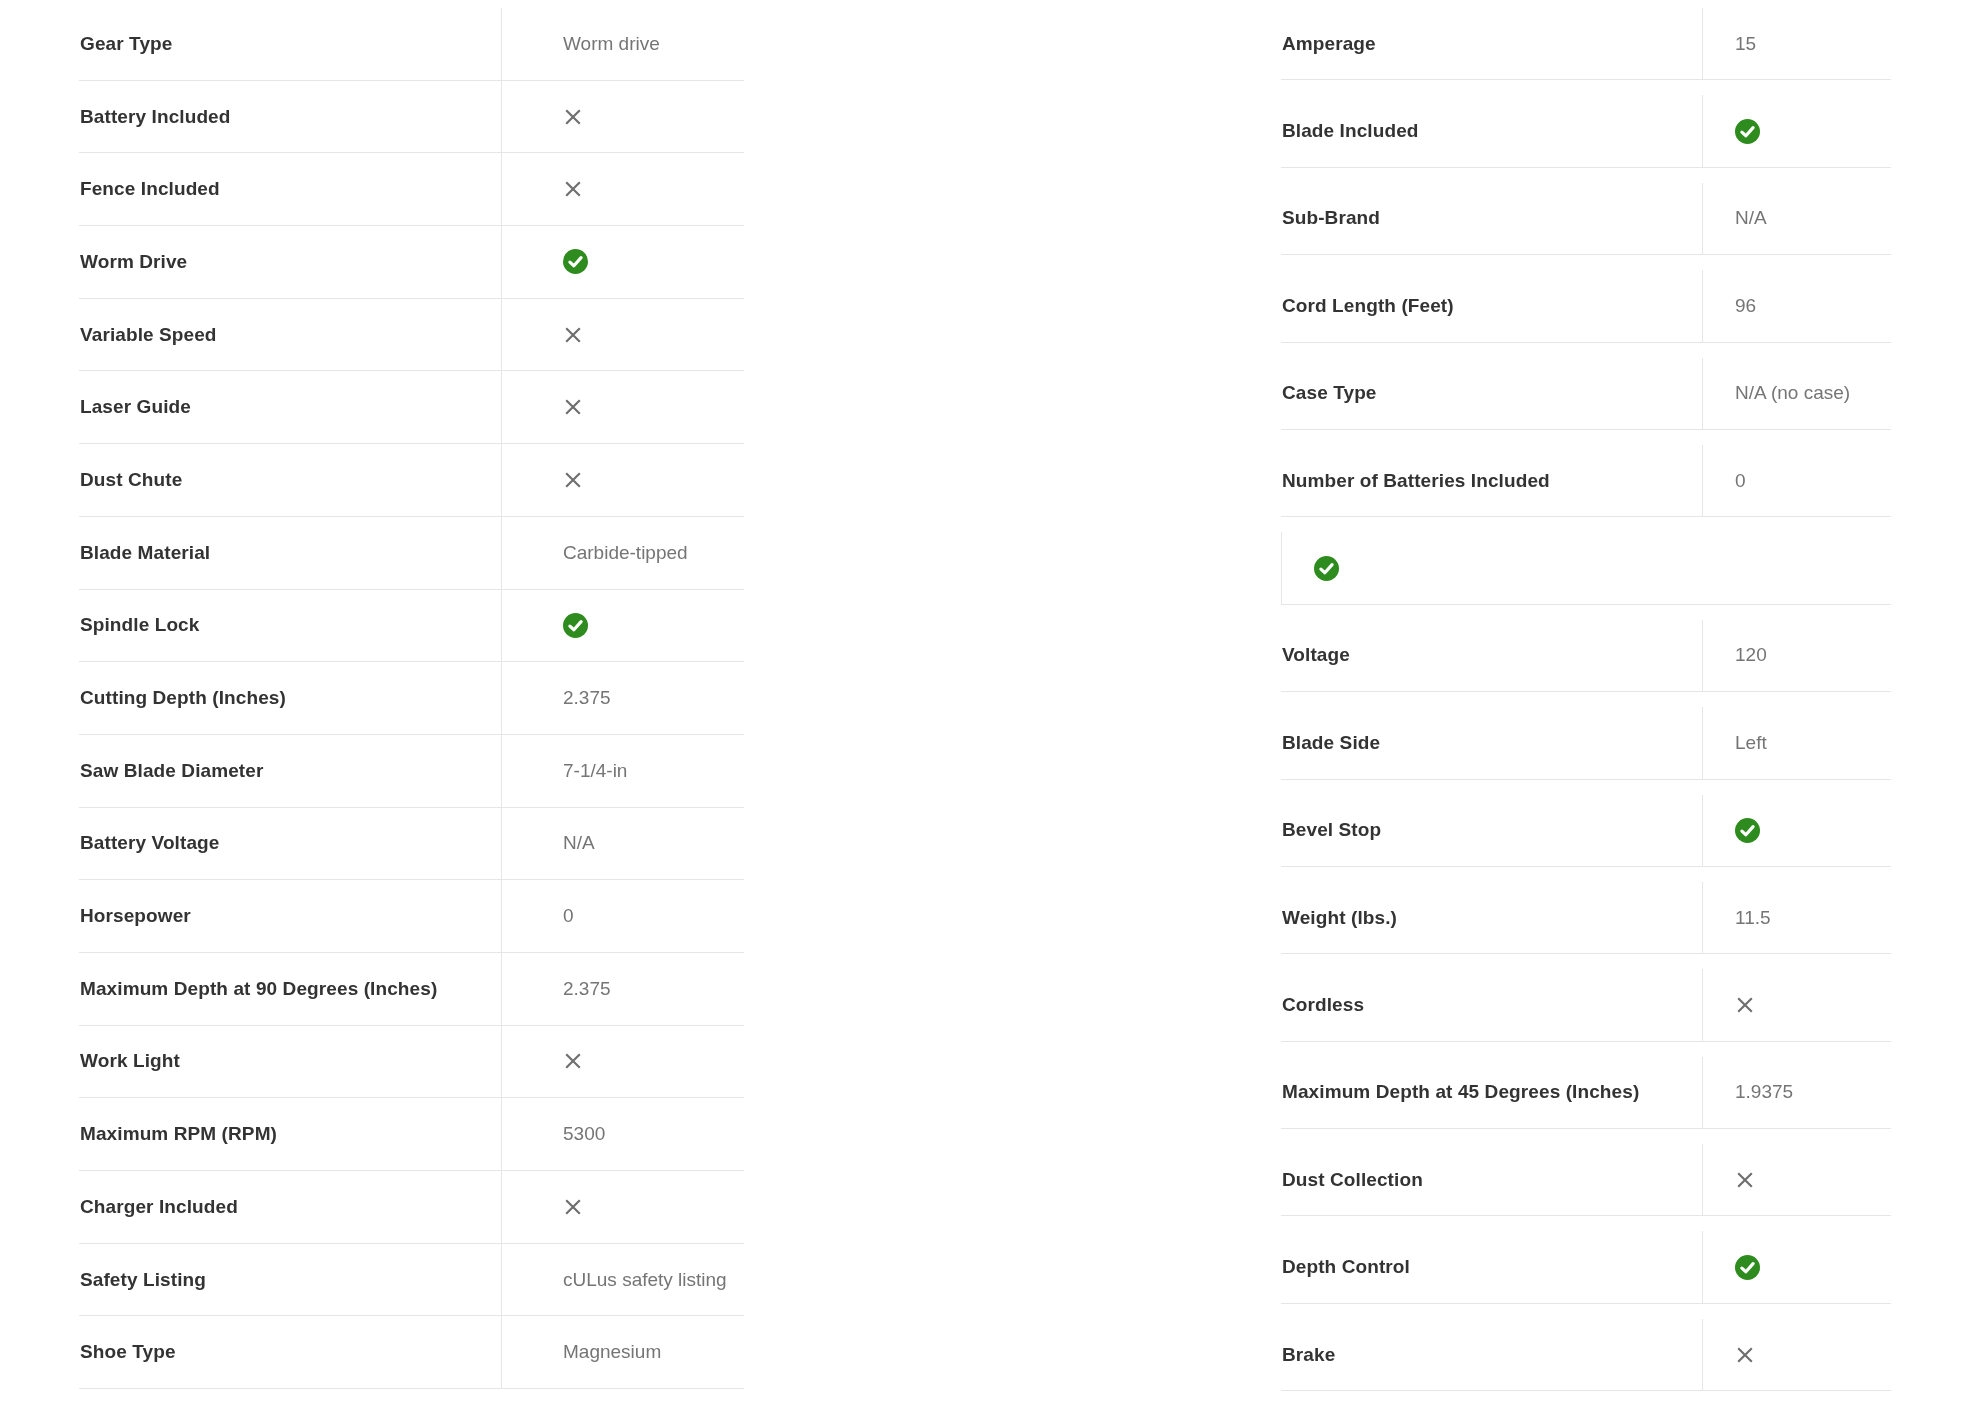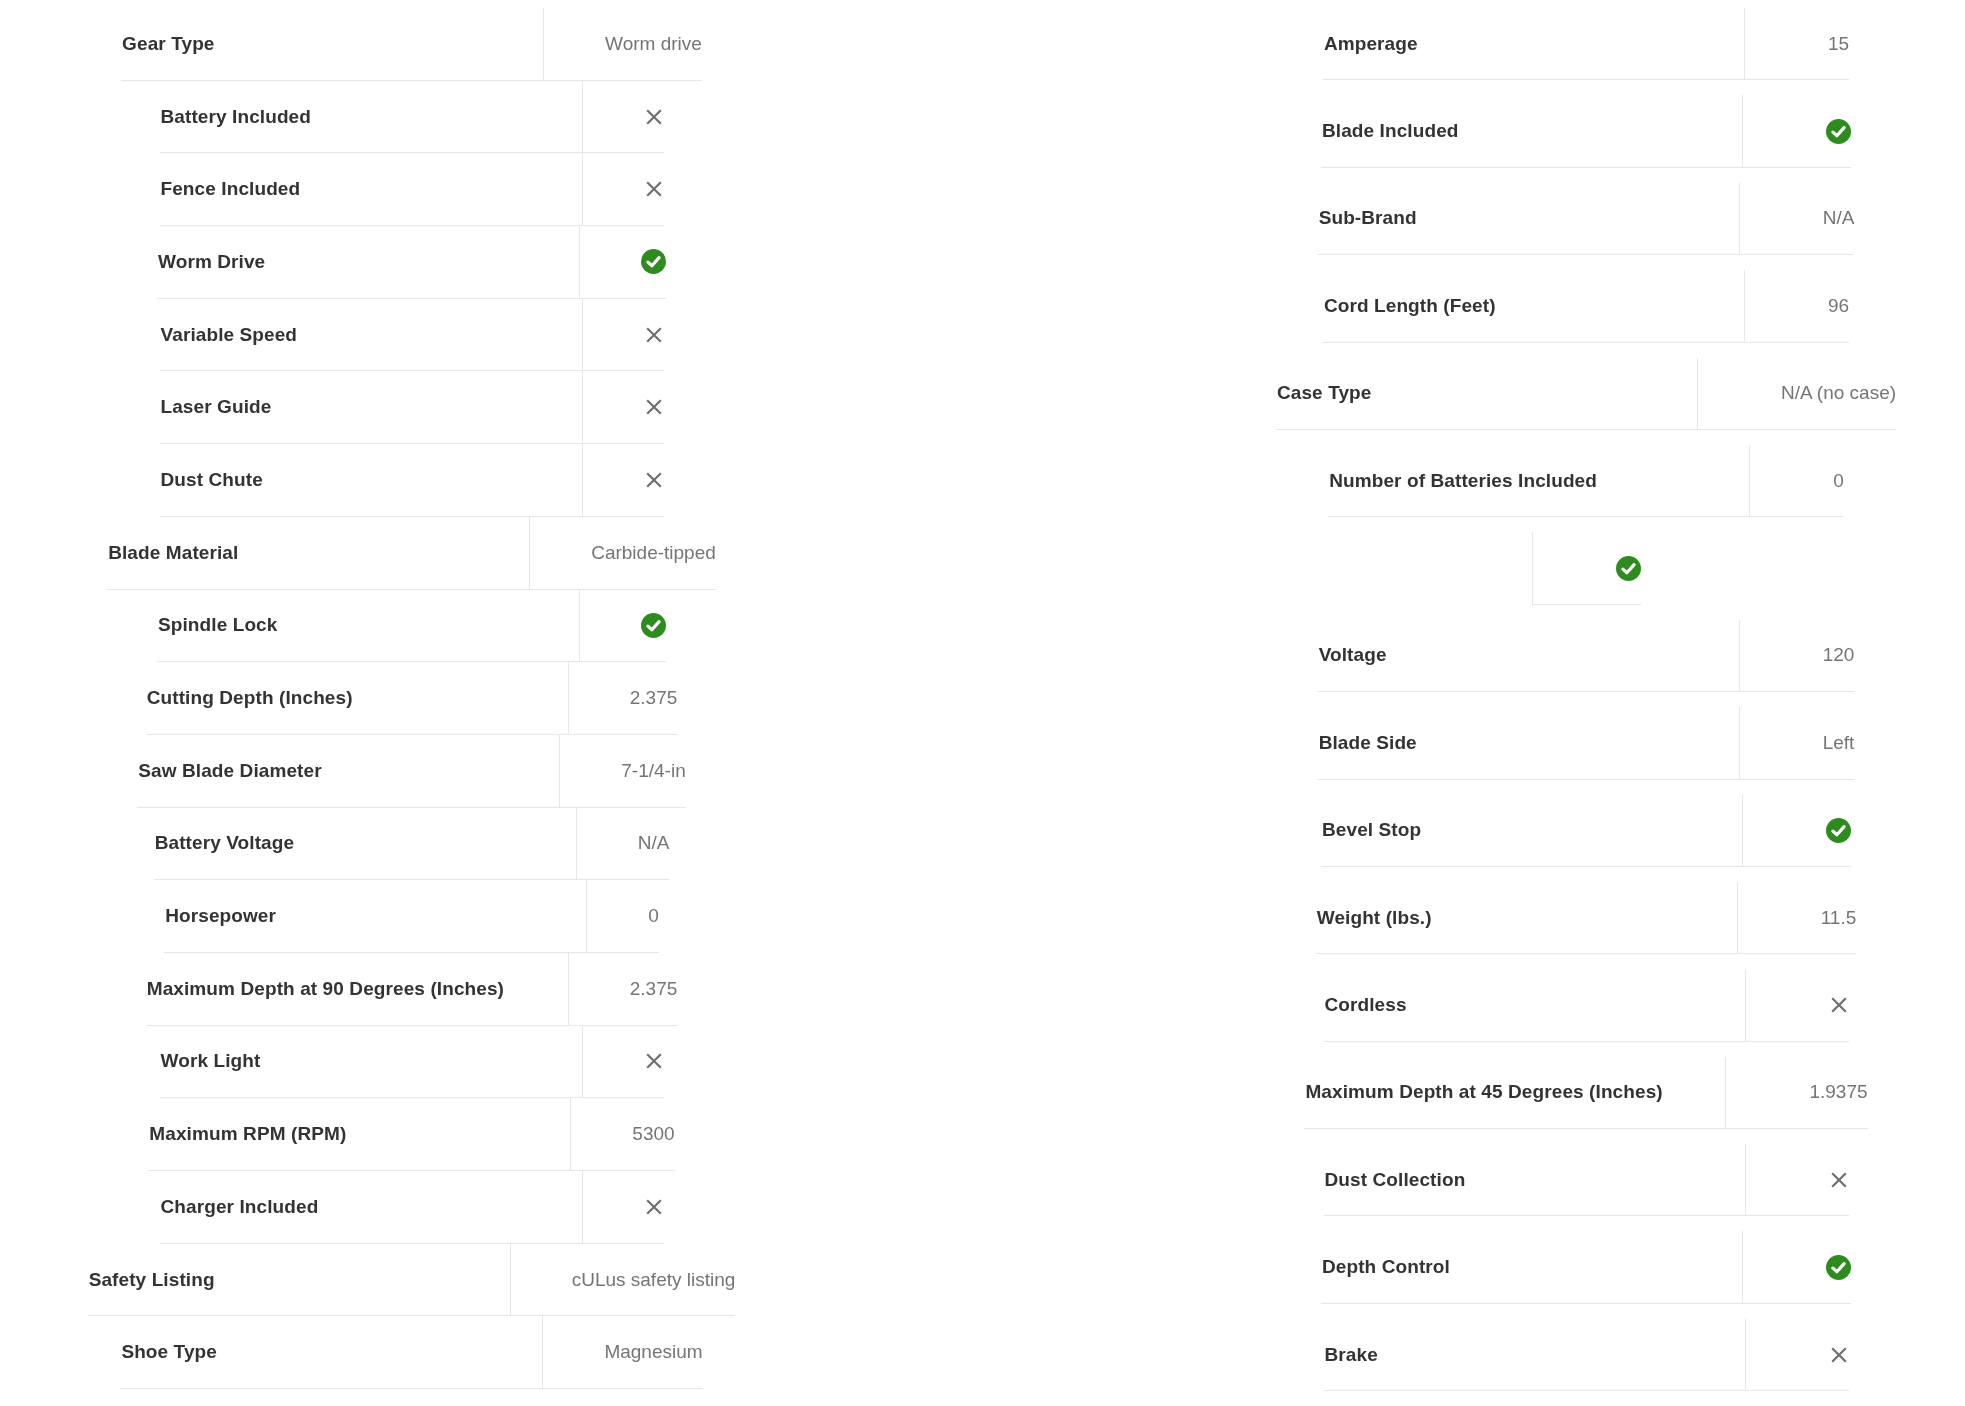--- a/index.html
+++ b/index.html
@@ -7,21 +7,20 @@
     width: 1965px; height: 1406px;
     background: #ffffff;
     font-family: "Liberation Sans", sans-serif;
     overflow: hidden;
   }
   .spec-table {
     position: absolute;
     top: 8px;
     display: flex;
     flex-direction: column;
-    align-items: center;
   }
   #left-table  { left: 79px;  width: 665px; }
   #right-table { left: 1281px; width: 610px; gap: 15px; }
 
   .row {
     display: flex;
     align-items: stretch;
     border-bottom: 1px solid var(--border-color, #e6e6e6);
   }
   #left-table  .row { height: 72.7px; }
@@ -40,21 +39,21 @@
   #right-table .label-cell { width: 421px; }
 
   .value-cell {
     flex: 1;
     display: flex;
     align-items: center;
     border-left: 1px solid var(--border-color, #e6e6e6);
     overflow: visible;
   }
   #left-table  .value-cell { padding-left: 61px; }
-  #right-table .value-cell { padding-left: 83px; }
+  #right-table .value-cell { padding-left: 32px; }
 
   .value-text {
     font-size: 19px;
     font-weight: 400;
     color: var(--value-color, #757575);
     white-space: nowrap;
   }
 
   .x-icon path {
     stroke: var(--x-color, #6f6f6f);

